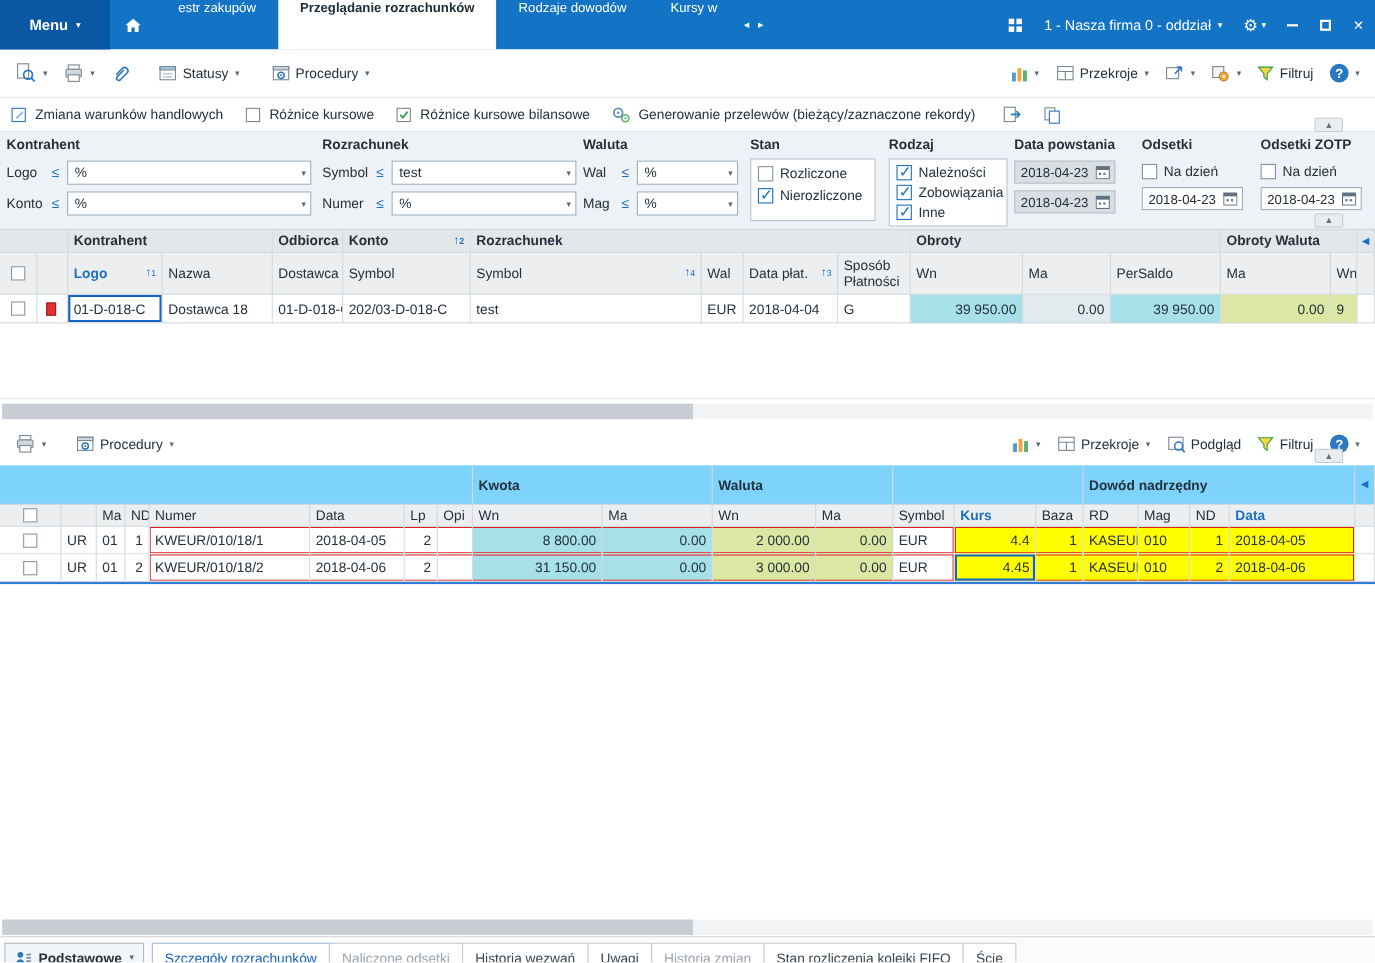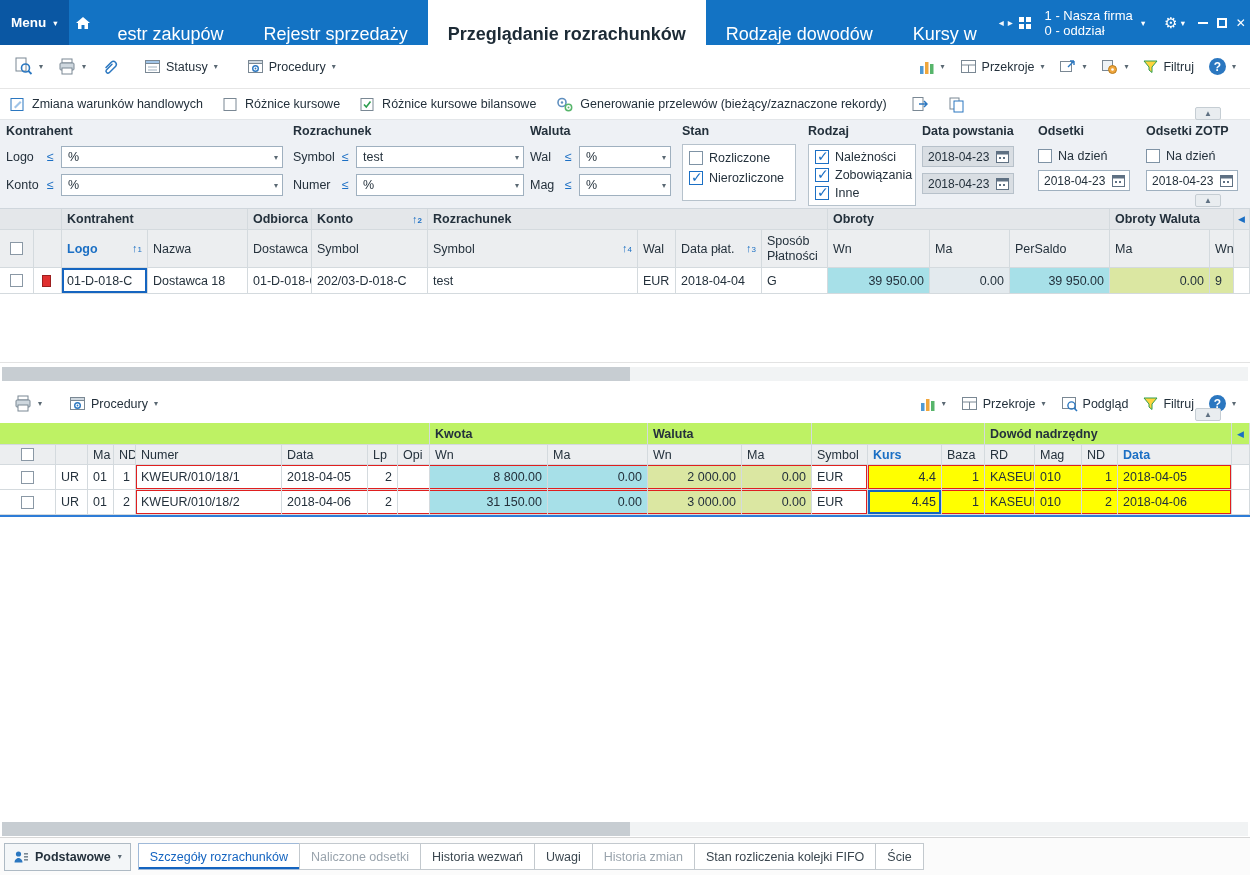--- a/index.html
+++ b/index.html
@@ -3,21 +3,21 @@
 <meta charset="utf-8">
 <style>
 *{margin:0;padding:0;box-sizing:border-box}
 body{font-family:"Liberation Sans","DejaVu Sans",sans-serif;font-size:12.5px;color:#24313c;background:#fff}
 .app{position:relative;width:1250px;height:875px;overflow:hidden;background:#fff}
 
 
 .titlebar{height:45px;background:#1373c4;display:flex;align-items:stretch;color:#fff}
 .menu-btn{width:100px;background:#0a57a3;display:flex;align-items:center;justify-content:center;gap:7px;font-weight:bold;font-size:13.5px}
 .home-btn{width:42px;display:flex;align-items:center;justify-content:center}
-.ttab{display:flex;align-items:flex-end;padding:0 20px;font-size:18px;white-space:nowrap}
+.ttab{display:flex;align-items:flex-start;padding:0 20px;font-size:12px;white-space:nowrap}
 .ttab.active{background:#fff;color:#1d2b36;font-weight:bold}
 .tscroll{width:13px;display:flex;align-items:center;justify-content:center;font-size:10px;opacity:.95}
 .tb-right{margin-left:auto;display:flex;align-items:center}
 .apps-btn{width:32px;height:100%;display:flex;align-items:center;justify-content:center}
 .company{display:flex;align-items:center;gap:6px;font-size:13px;padding:0 10px;height:100%}
 .gear-btn{display:flex;align-items:center;gap:3px;padding:0 9px;height:100%;font-size:15px}
 .winbtn{width:30px;height:100%;display:flex;align-items:center;justify-content:center;font-size:12px}
 .mini{display:block;width:10px;height:2px;background:#fff}
 .maxi{display:block;width:10px;height:10px;border:2px solid #fff}
 .chev{font-size:8.5px}
@@ -47,21 +47,21 @@
 .cbox{width:14px;height:14px;border:1px solid #7f93a5;background:#fff;position:relative;flex:none}
 .cbox.checked{border-color:#1b6fc4}
 .cbox.checked::after{content:"✓";position:absolute;left:1px;top:-3px;color:#1b6fc4;font-size:14px;font-weight:bold}
 .fdate{height:21px;width:92px;display:flex;align-items:center;justify-content:space-between;padding:0 4px 0 5px;border:1px solid #9fb0bf;background:#fff;margin-top:6px;font-size:12px}
 .fdate.gray{background:#d9dee3;border-color:#b7c1ca}
 
 
 .gridrow{display:flex;width:1250px}
 .ghead1{height:21px;background:#e4e7ea}
 .ghead2{height:38px;background:#eceef0}
-.dghead1{height:22px;background:#bef264}
+.dghead1{height:36px;background:#7dd3fc}
 .dghead2{height:20px;background:#eceef0}
 .mg-data{height:26px;background:#fff}
 .dg-data{height:25px;background:#fff}
 .dg-data.selrow{box-shadow:0 2px 0 #2e7cd6;position:relative;z-index:2}
 .cell{display:flex;align-items:center;padding:0 5px;border-right:1px solid #d4dade;border-bottom:1px solid #d4dade;overflow:hidden;white-space:nowrap;height:100%}
 .between{justify-content:space-between}
 .num{justify-content:flex-end}
 .cyan{background:#a7e0e8}
 .pale{background:#e3eaee}
 .green{background:#dbe7a2}
@@ -120,23 +120,20 @@
       <span class="chev">▾</span>
     </div>
     <div class="home-btn">
       <svg class="icon" width="16" height="14">
           <path d="M8 1 L15 7 H13 V13 H9.5 V9 H6.5 V13 H3 V7 H1 Z" fill="#fff"></path>
         </svg>
     </div>
     <div class="ttab">
         <span>estr zakupów</span>
       </div>
-    <div class="ttab">
-        <span>Rejestr sprzedaży</span>
-      </div>
     <div class="ttab active">
         <span>Przeglądanie rozrachunków</span>
       </div>
     <div class="ttab">
         <span>Rodzaje dowodów</span>
       </div>
     <div class="ttab">
         <span>Kursy w</span>
       </div>
     <div class="tscroll">◂</div>

